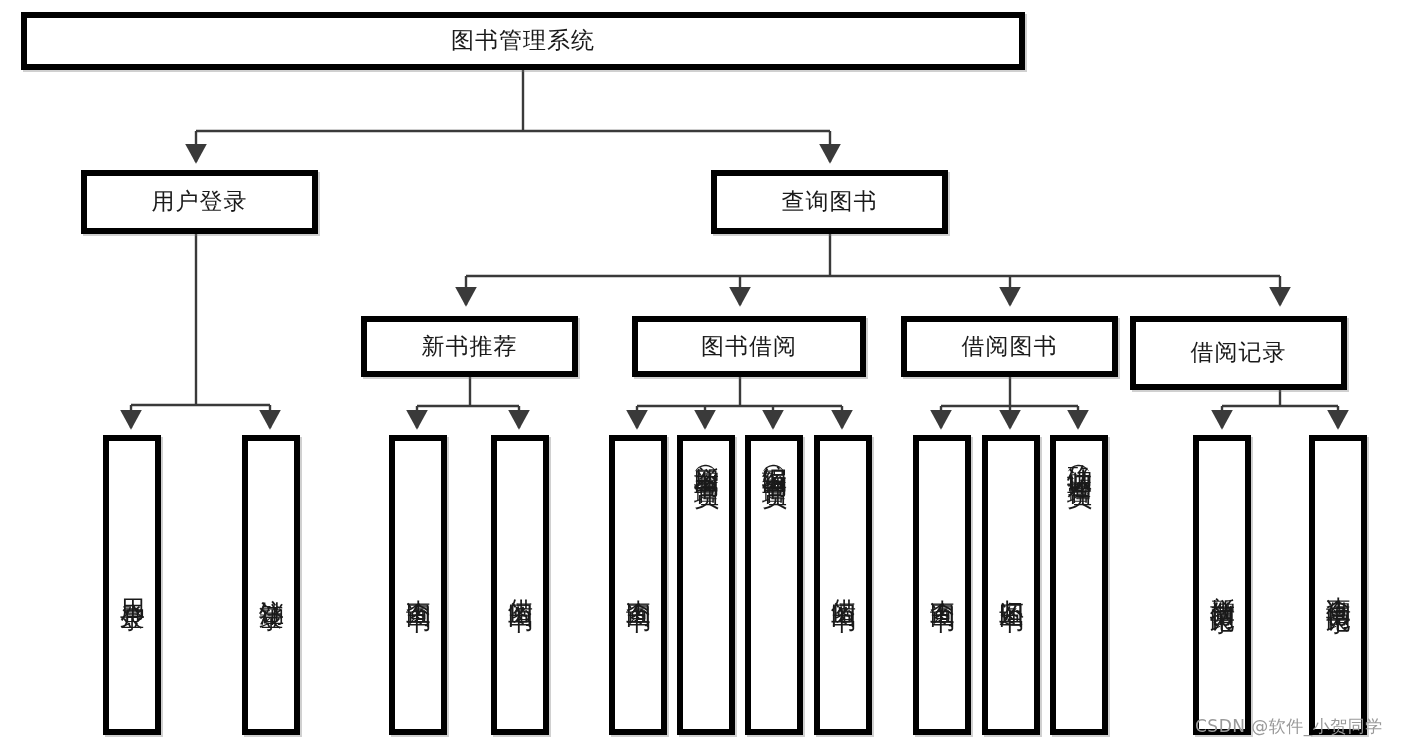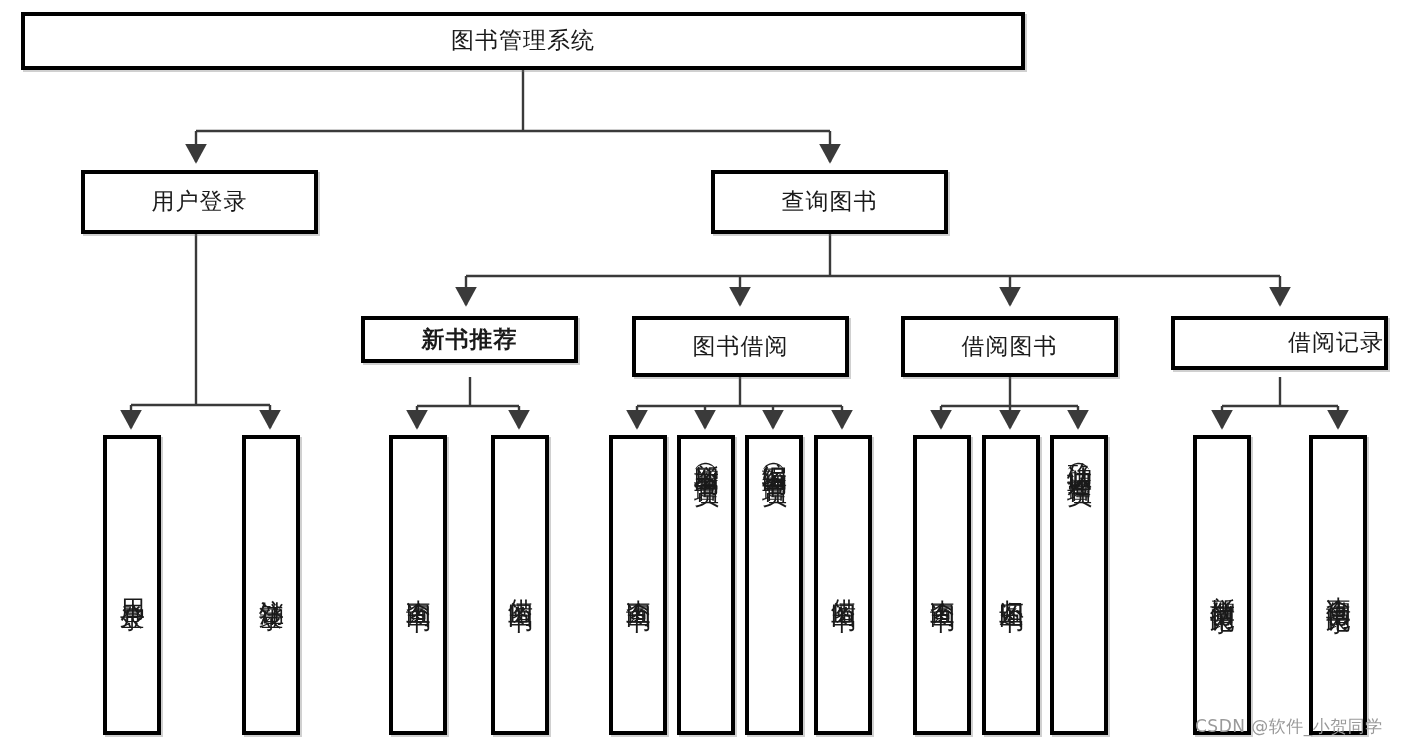--- a/index.html
+++ b/index.html
@@ -21,21 +21,21 @@
     position: absolute;
     left: 0;
     top: 0;
     width: 1405px;
     height: 747px;
   }
   .node {
     position: absolute;
     box-sizing: border-box;
     background: #ffffff;
-    border: 4px solid #000000;
+    border: 6px solid #000000;
     box-shadow: 2px 2px 0 rgba(120,120,120,0.35);
     display: flex;
     align-items: center;
     justify-content: center;
     color: #1a1a1a;
   }
   .node.h {
     font-size: 23px;
     line-height: 1.1;
     letter-spacing: 1px;
@@ -130,30 +130,30 @@
     <span class="lbl">图书管理系统</span>
   </div>
 
   <div class="node h" style="left:81px; top:170px; width:237px; height:64px;">
     <span class="lbl">用户登录</span>
   </div>
   <div class="node h" style="left:711px; top:170px; width:237px; height:64px;">
     <span class="lbl">查询图书</span>
   </div>
 
-  <div class="node h" style="left:361px; top:316px; width:217px; height:47px;font-weight:bold;">
+  <div class="node h" style="left:361px; top:316px; width:217px; height:61px;">
     <span class="lbl">新书推荐</span>
   </div>
-  <div class="node h" style="left:632px; top:316px; width:217px; height:61px;">
+  <div class="node h" style="left:632px; top:316px; width:234px; height:61px;">
     <span class="lbl">图书借阅</span>
   </div>
   <div class="node h" style="left:901px; top:316px; width:217px; height:61px;">
     <span class="lbl">借阅图书</span>
   </div>
-  <div class="node h" style="left:1171px; top:316px; width:217px; height:54px;justify-content:flex-end;">
+  <div class="node h" style="left:1130px; top:316px; width:217px; height:74px;">
     <span class="lbl">借阅记录</span>
   </div>
 
   <div class="node v centered" style="left:103px; top:435px; width:58px; height:300px;">
     <span class="lbl">用户登录</span>
   </div>
   <div class="node v centered" style="left:242px; top:435px; width:58px; height:300px;">
     <span class="lbl">注销登录</span>
   </div>
 

